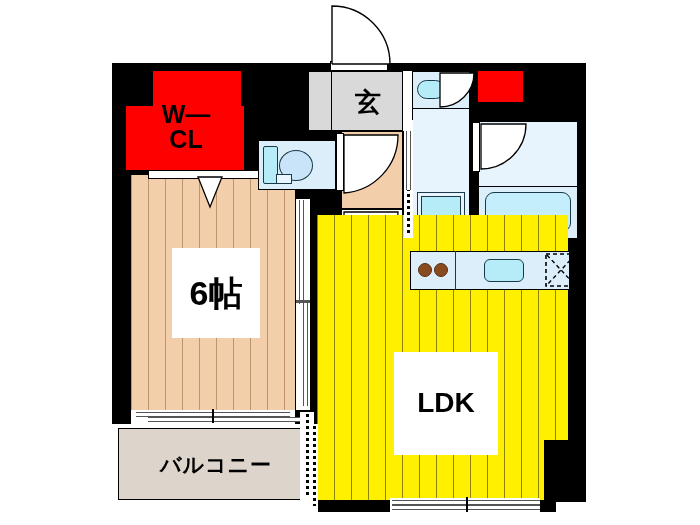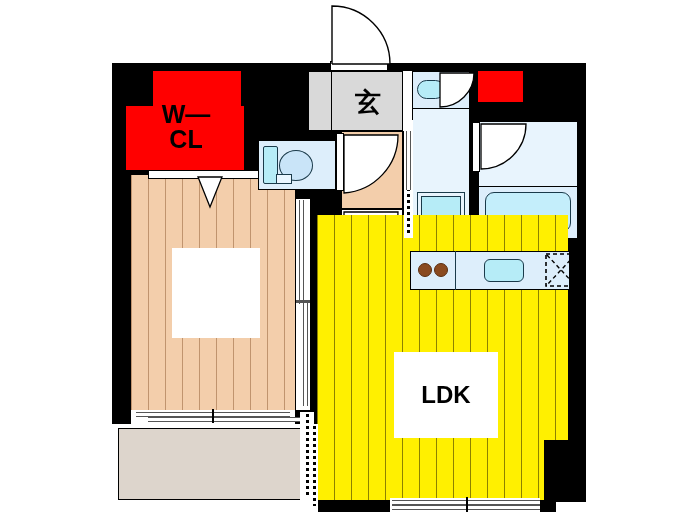--- a/index.html
+++ b/index.html
@@ -68,30 +68,32 @@
 
 <div id="plan">
 
   <div class="abs wall" style="left:112px;top:63px;width:474px;height:449px;"></div>
 
   <div class="abs white" style="left:556px;top:440px;width:30px;height:72px;"></div>
   <div class="abs wall" style="left:556px;top:440px;width:30px;height:62px;"></div>
 
   <div class="abs white" style="left:112px;top:424px;width:206px;height:88px;"></div>
   <div class="abs bal thin" style="left:118px;top:428px;width:196px;height:72px;"></div>
+  <div class="abs plainlbl" style="left:122px;top:450px;width:188px;height:30px;font-size:21px;letter-spacing:1px;">バルコニー</div>
 
   <div class="abs wood" style="left:131px;top:175px;width:164px;height:235px;"></div>
 
   <div class="abs white" style="left:148px;top:170px;width:120px;height:9px;border:1px solid #000;"></div>
 
   <svg class="abs" style="left:148px;top:177px;width:122px;height:32px;" viewBox="0 0 122 32">
     <polygon points="50,0 74,0 62,30" fill="#ffffff" stroke="#000" stroke-width="1.3"></polygon>
   </svg>
 
   <div class="abs lbl" style="left:172px;top:248px;width:88px;height:90px;font-size:34px;">
+    <span class="l2">6帖</span>
   </div>
 
   <div class="abs white" style="left:131px;top:410px;width:164px;height:14px;"></div>
   <div class="abs rail" style="left:136px;top:412px;width:154px;height:5px;"></div>
   <div class="abs rail" style="left:148px;top:417px;width:154px;height:5px;"></div>
   <div class="abs" style="left:212px;top:409px;width:1.5px;height:14px;background:#000;"></div>
 
   <div class="abs red" style="left:153px;top:71px;width:88px;height:52px;"></div>
   <div class="abs red" style="left:126px;top:106px;width:118px;height:64px;"></div>
   <div class="abs red" style="left:126px;top:106px;width:115px;height:64px;"></div>
@@ -162,21 +164,21 @@
   <div class="abs" style="left:434px;top:263px;width:14px;height:14px;background:#8a4a20;border-radius:50%;border:1px solid #5b2f12;"></div>
 
   <div class="abs tubfill thinb" style="left:484px;top:259px;width:40px;height:23px;border-radius:6px;"></div>
 
   <svg class="abs" style="left:545px;top:253px;width:32px;height:34px;" viewBox="0 0 32 34">
     <rect x="1" y="1" width="30" height="32" fill="none" stroke="#000" stroke-width="1.6" stroke-dasharray="4,3"></rect>
     <line x1="2" y1="2" x2="30" y2="32" stroke="#000" stroke-width="1.4" stroke-dasharray="4,3"></line>
     <line x1="30" y1="2" x2="2" y2="32" stroke="#000" stroke-width="1.4" stroke-dasharray="4,3"></line>
   </svg>
 
-  <div class="abs lbl" style="left:394px;top:352px;width:104px;height:86px;font-size:24px;">
+  <div class="abs lbl" style="left:394px;top:352px;width:104px;height:103px;font-size:28px;">
     <span class="l1">LDK</span>
   </div>
 
   <div class="abs white" style="left:296px;top:196px;width:14px;height:214px;"></div>
   <div class="abs railv" style="left:299px;top:200px;width:5px;height:104px;"></div>
   <div class="abs railv" style="left:303px;top:300px;width:5px;height:106px;"></div>
   <div class="abs" style="left:296px;top:196px;width:14px;height:3px;background:#000;"></div>
   <div class="abs" style="left:296px;top:300px;width:14px;height:3px;background:#555;"></div>
 
   <div class="abs white" style="left:300px;top:412px;width:14px;height:88px;"></div>

